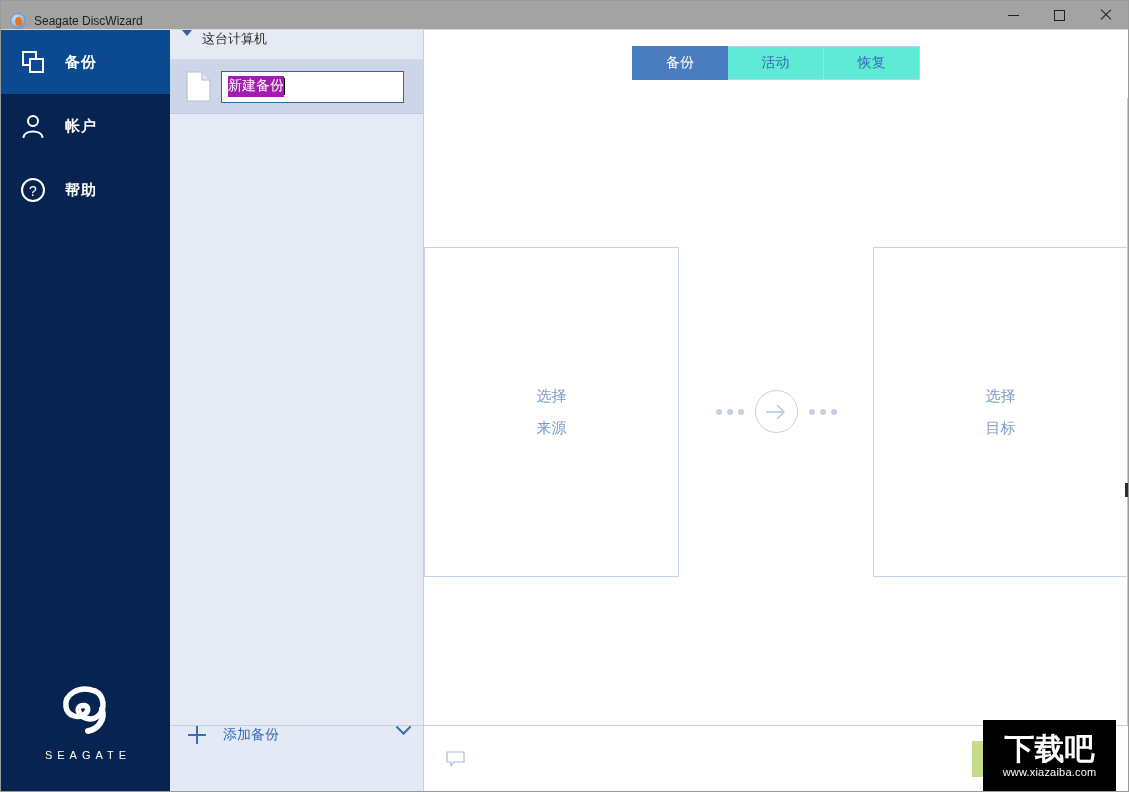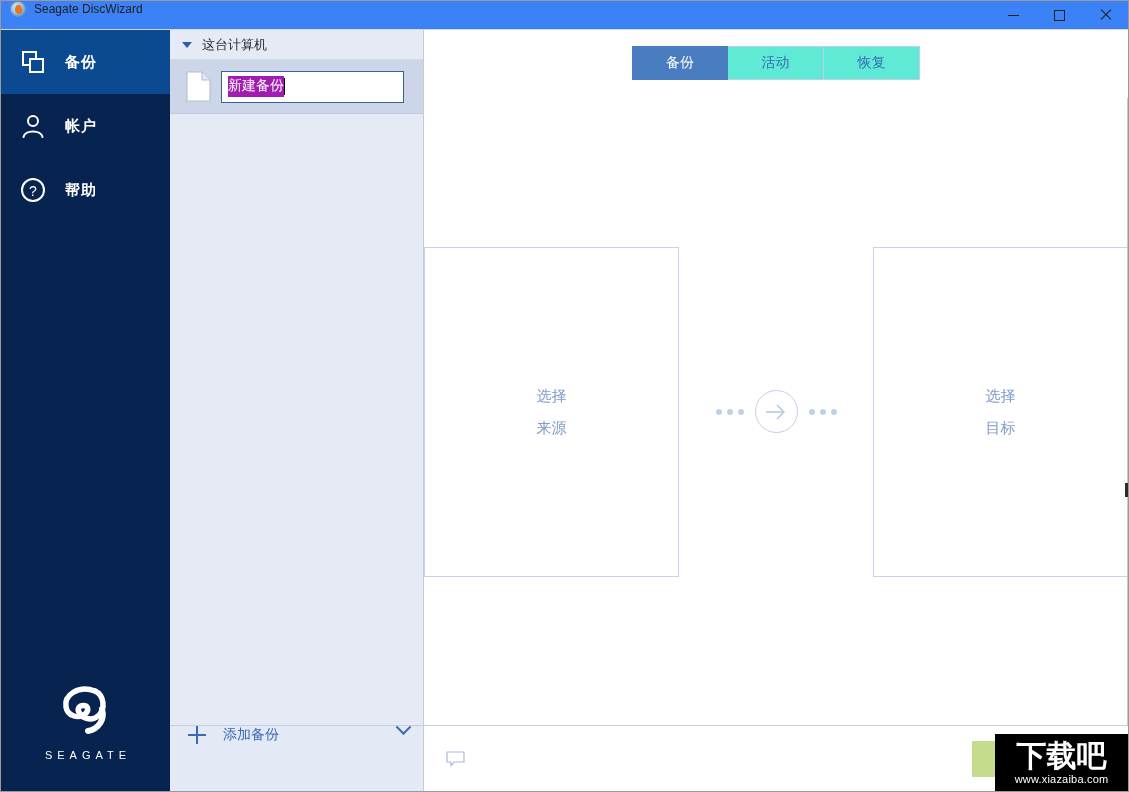--- a/index.html
+++ b/index.html
@@ -20,24 +20,24 @@
     background: #ffffff;
     display: flex;
     flex-direction: column;
     overflow: hidden;
   }
 
   
   .titlebar {
     height: 29px;
     min-height: 29px;
-    background: #3b82f6;
+    background: #a3a3a3;
     border-bottom: 1px solid #d8d8d8;
     display: flex;
-    align-items: flex-start;
+    align-items: flex-end;
     position: relative;
   }
   .title-left {
     display: flex;
     align-items: center;
     padding-left: 9px;
     gap: 8px;
   }
   .app-icon {
     width: 16px; height: 16px;
@@ -143,21 +143,21 @@
     min-width: 254px;
     background: #e6eaf4;
     border-right: 1px solid #c3cbdc;
     display: flex;
     flex-direction: column;
     position: relative;
   }
   .group-header {
     height: 30px;
     display: flex;
-    align-items: center;
+    align-items: flex-start;
     gap: 10px;
     padding-left: 12px;
     background: #e6eaf4;
     border-bottom: 1px solid #d2d9e9;
     cursor: default;
   }
   .caret-down {
     width: 0; height: 0;
     border-left: 5px solid transparent;
     border-right: 5px solid transparent;
@@ -369,24 +369,24 @@
     align-items: center;
     justify-content: center;
     border: none;
     cursor: default;
     margin-right: 8px;
   }
 
   
   .watermark {
     position: absolute;
-    right: 0;
+    right: 12px;
     bottom: 0;
     width: 133px;
-    height: 57px;
+    height: 71px;
     background: #000000;
     color: #ffffff;
     display: flex;
     flex-direction: column;
     align-items: center;
     justify-content: center;
     pointer-events: none;
   }
   .wm-cn {
     font-size: 30px;

